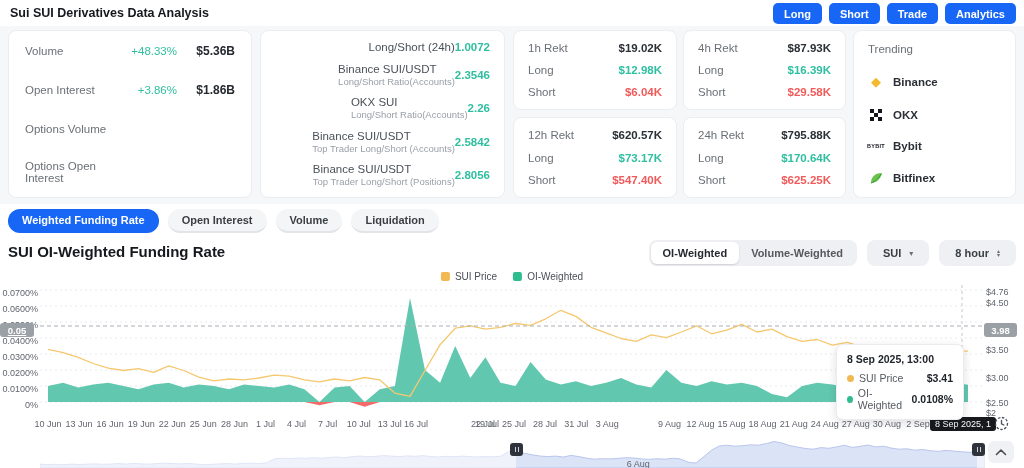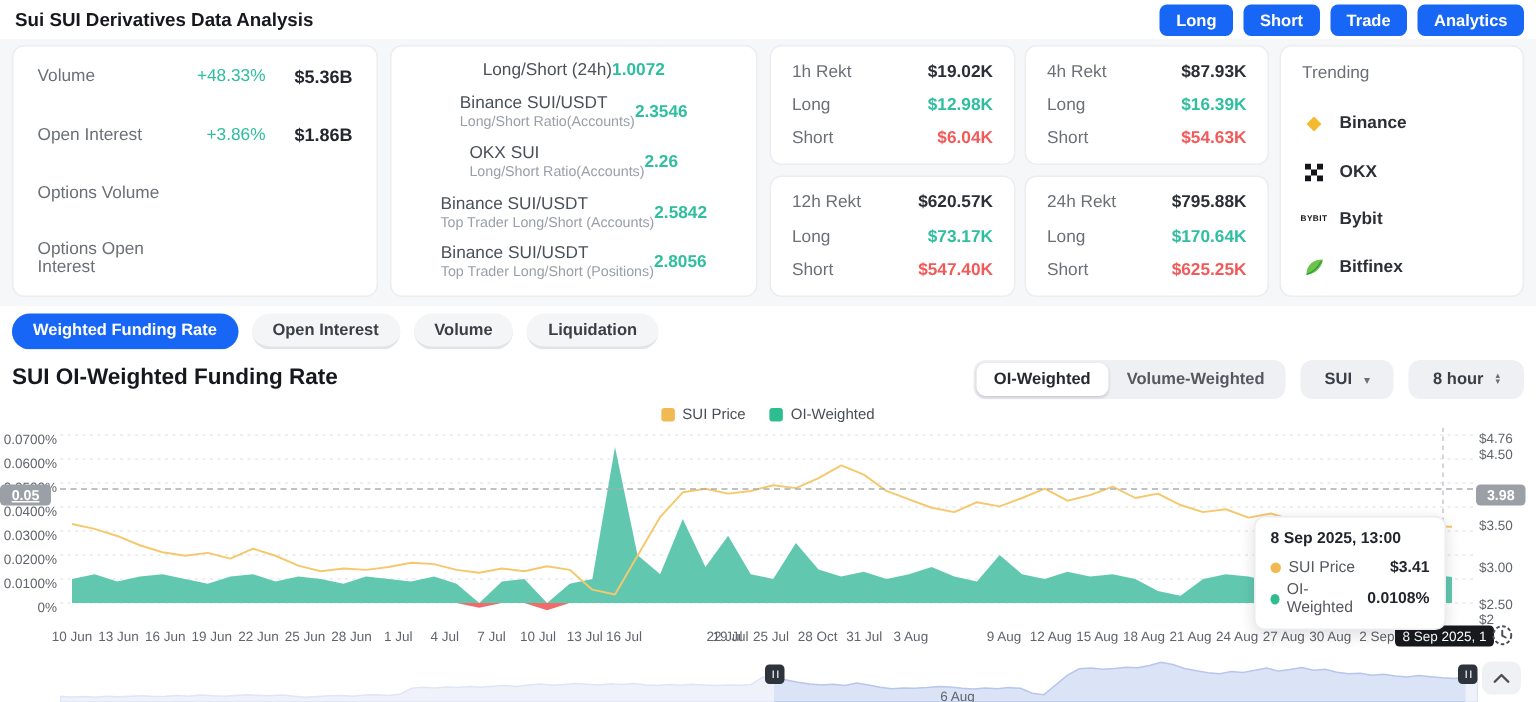--- a/index.html
+++ b/index.html
@@ -13,21 +13,21 @@
   .hdr-btn{background:#1766f5;color:#fff;border:none;border-radius:5px;height:21px;padding:0 11px;
            font-size:11px;font-weight:700;font-family:inherit;cursor:pointer;}
   
   .stats{left:8px;top:30px;width:244px;height:168px;padding:13px 16px;display:flex;flex-direction:column;justify-content:space-between;}
   .stat-row{display:flex;align-items:center;font-size:11.5px;}
   .stat-label{flex:1;color:#6b7076;}
   .stat-change{width:62px;text-align:right;color:#2fbfa0;}
   .stat-value{width:58px;text-align:right;color:#24282e;font-weight:700;font-size:12px;}
   
   .ratios{left:260px;top:30px;width:245px;height:168px;padding:10px 14px;display:flex;flex-direction:column;justify-content:space-between;}
-  .ratio-row{display:flex;align-items:center;justify-content:center;}
+  .ratio-row{display:flex;align-items:center;justify-content:flex-end;}
   .ratio-main{font-size:11.5px;color:#4b5158;}
   .ratio-sub{font-size:9.5px;color:#9aa0a8;margin-top:1px;}
   .ratio-val{color:#2fbfa0;font-weight:700;font-size:11.5px;}
   
   .rekt{padding:11px 14px;display:flex;flex-direction:column;justify-content:space-between;}
   .rekt-row{display:flex;justify-content:space-between;font-size:11.5px;color:#6b7076;}
   .rekt-total{color:#2b2f36;font-weight:700;}
   .rekt-long{color:#2fbfa0;font-weight:700;}
   .rekt-short{color:#f25a5a;font-weight:700;}
   
@@ -173,21 +173,21 @@
     <div class="rekt-row">
         <span>4h Rekt</span>
         <span class="rekt-total">$87.93K</span>
       </div>
     <div class="rekt-row">
         <span>Long</span>
         <span class="rekt-long">$16.39K</span>
       </div>
     <div class="rekt-row">
         <span>Short</span>
-        <span class="rekt-short">$54.63K</span>
+        <span class="rekt-short">$29.58K</span>
       </div>
   </div>
   <div class="card rekt" style="left:513px;top:117px;width:164px;height:81px;">
     <div class="rekt-row">
         <span>12h Rekt</span>
         <span class="rekt-total">$620.57K</span>
       </div>
     <div class="rekt-row">
         <span>Long</span>
         <span class="rekt-long">$73.17K</span>
@@ -370,21 +370,21 @@
     <span class="xtick" style="left: 234.42px;">28 Jun</span>
     <span class="xtick" style="left: 265.49px;">1 Jul</span>
     <span class="xtick" style="left: 296.56px;">4 Jul</span>
     <span class="xtick" style="left: 327.63px;">7 Jul</span>
     <span class="xtick" style="left: 358.7px;">10 Jul</span>
     <span class="xtick" style="left: 389.77px;">13 Jul</span>
     <span class="xtick" style="left: 416px;">16 Jul</span>
     <span class="xtick" style="left: 443px; margin-left: 44px;">19 Jul</span>
     <span class="xtick" style="left: 482.98px;">22 Jul</span>
     <span class="xtick" style="left: 514.05px;">25 Jul</span>
-    <span class="xtick" style="left: 545.12px;">28 Oct</span>
+    <span class="xtick" style="left: 545.12px;">28 Jul</span>
     <span class="xtick" style="left: 576.19px;">31 Jul</span>
     <span class="xtick" style="left: 607.26px;">3 Aug</span>
     <span class="xtick" style="left: 638.33px; margin-top: 40px;">6 Aug</span>
     <span class="xtick" style="left: 669.4px;">9 Aug</span>
     <span class="xtick" style="left: 700.47px;">12 Aug</span>
     <span class="xtick" style="left: 731.54px;">15 Aug</span>
     <span class="xtick" style="left: 762.61px;">18 Aug</span>
     <span class="xtick" style="left: 793.68px;">21 Aug</span>
     <span class="xtick" style="left: 824.75px;">24 Aug</span>
     <span class="xtick" style="left: 855.82px;">27 Aug</span>

